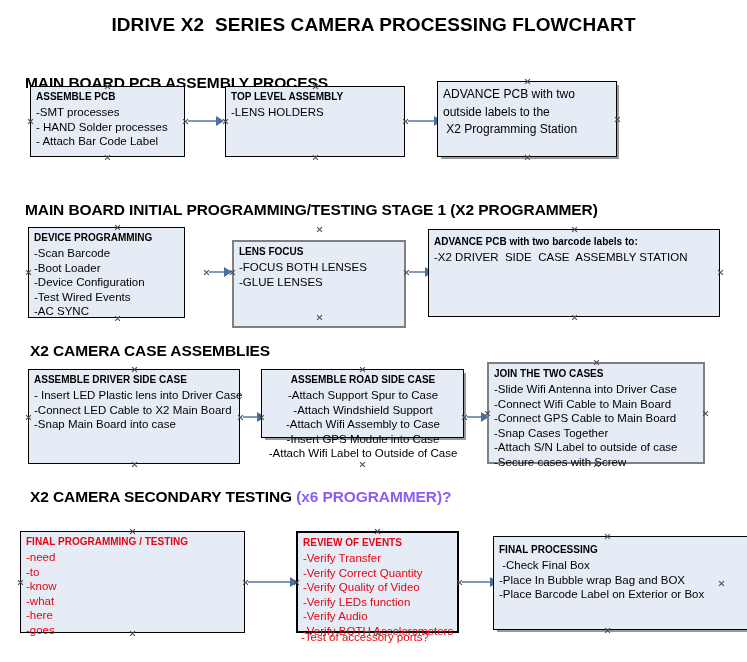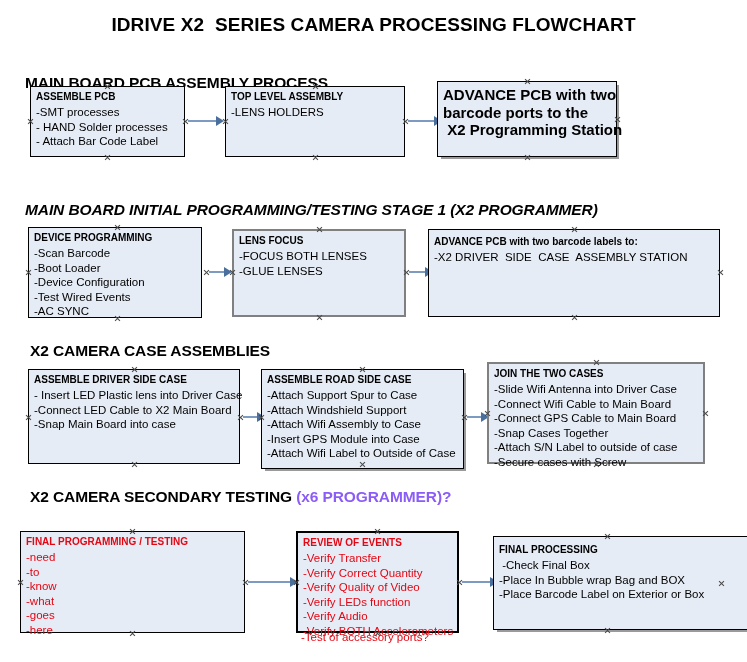--- a/index.html
+++ b/index.html
@@ -63,22 +63,22 @@
     line-height: 15px;
     white-space: pre;
     margin-bottom: 1px;
   }
   .fbox .bline {
     font-size: 11.5px;
     line-height: 14.5px;
     white-space: pre;
   }
   .fbox.bold-body .bline {
-    font-weight: bold;
-    font-size: 15px;
+    font-weight: normal;
+    font-size: 12px;
     line-height: 17.5px;
   }
   .fbox.red .btitle { color: #e30613; }
   .fbox.red .bline { color: #e30613; }
   .fbox.red { border-color: #000; }
 
   
   .overflow-line {
     font-size: 11.5px;
     line-height: 14.5px;
@@ -150,46 +150,46 @@
   <div class="handle" style="left:225px; top:121px;"></div>
   <div class="handle" style="left:315px; top:86px;"></div>
   <div class="handle" style="left:315px; top:157px;"></div>
   <div class="handle" style="left:405px; top:121px;"></div>
 
   <div class="arrow-line" style="left:408px; top:120px; width:28px;"></div>
   <div class="arrow-head" style="left:434px; top:116px;"></div>
 
   <div class="abs fbox bold-body shadow" style="left:437px; top:81px; width:180px; height:76px; padding-top:4px;">
     <div class="bline">ADVANCE PCB with two</div>
-    <div class="bline">barcode ports to the</div>
+    <div class="bline">outside labels to the</div>
     <div class="bline"> X2 Programming Station</div>
   </div>
   <div class="handle" style="left:527px; top:81px;"></div>
   <div class="handle" style="left:527px; top:157px;"></div>
   <div class="handle" style="left:617px; top:119px;"></div>
 
-  <div class="abs section-head" style="left:25px; top:201px;font-style:italic;"><span>MAIN BOARD INITIAL PROGRAMMING/TESTING STAGE 1 (X2 PROGRAMMER)</span></div>
-
-  <div class="abs fbox" style="left:28px; top:227px; width:174px; height:91px;">
+  <div class="abs section-head" style="left:25px; top:201px;"><span>MAIN BOARD INITIAL PROGRAMMING/TESTING STAGE 1 (X2 PROGRAMMER)</span></div>
+
+  <div class="abs fbox" style="left:28px; top:227px; width:157px; height:91px;">
     <div class="btitle">DEVICE PROGRAMMING</div>
     <div class="bline">-Scan Barcode</div>
     <div class="bline">-Boot Loader</div>
     <div class="bline">-Device Configuration</div>
     <div class="bline">-Test Wired Events</div>
     <div class="bline">-AC SYNC</div>
   </div>
   <div class="handle" style="left:28px;  top:272px;"></div>
   <div class="handle" style="left:117px; top:227px;"></div>
   <div class="handle" style="left:117px; top:318px;"></div>
   <div class="handle" style="left:206px; top:272px;"></div>
 
   <div class="arrow-line" style="left:209px; top:271px; width:17px;"></div>
   <div class="arrow-head" style="left:224px; top:267px;"></div>
 
-  <div class="abs fbox gray" style="left:232px; top:229px; width:174px; height:88px;">
+  <div class="abs fbox gray" style="left:232px; top:240px; width:174px; height:88px;">
     <div class="btitle">LENS FOCUS</div>
     <div class="bline">-FOCUS BOTH LENSES</div>
     <div class="bline">-GLUE LENSES</div>
   </div>
   <div class="handle" style="left:232px; top:272px;"></div>
   <div class="handle" style="left:319px; top:229px;"></div>
   <div class="handle" style="left:319px; top:317px;"></div>
   <div class="handle" style="left:406px; top:272px;"></div>
 
   <div class="arrow-line" style="left:409px; top:271px; width:18px;"></div>
@@ -212,21 +212,21 @@
     <div class="bline">-Snap Main Board into case</div>
   </div>
   <div class="handle" style="left:28px;  top:417px;"></div>
   <div class="handle" style="left:134px; top:369px;"></div>
   <div class="handle" style="left:134px; top:464px;"></div>
   <div class="handle" style="left:240px; top:417px;"></div>
 
   <div class="arrow-line" style="left:243px; top:416px; width:16px;"></div>
   <div class="arrow-head" style="left:257px; top:412px;"></div>
 
-  <div class="abs fbox shadow" style="left:261px; top:369px; width:203px; height:100px;">
+  <div class="abs fbox shadow" style="left:261px; top:369px; width:203px; height:69px;text-align:center;">
     <div class="btitle">ASSEMBLE ROAD SIDE CASE</div>
     <div class="bline">-Attach Support Spur to Case</div>
     <div class="bline">-Attach Windshield Support</div>
     <div class="bline">-Attach Wifi Assembly to Case</div>
     <div class="bline">-Insert GPS Module into Case</div>
     <div class="bline">-Attach Wifi Label to Outside of Case</div>
   </div>
   <div class="handle" style="left:261px; top:417px;"></div>
   <div class="handle" style="left:362px; top:369px;"></div>
   <div class="handle" style="left:362px; top:464px;"></div>
@@ -250,22 +250,22 @@
   <div class="handle" style="left:705px; top:413px;"></div>
 
   <div class="abs section-head" style="left:30px; top:488px;"><span>X2 CAMERA SECONDARY TESTING </span><span class="red">(x6 PROGRAMMER)?</span></div>
 
   <div class="abs fbox red" style="left:20px; top:531px; width:225px; height:102px;">
     <div class="btitle">FINAL PROGRAMMING / TESTING</div>
     <div class="bline">-need</div>
     <div class="bline">-to</div>
     <div class="bline">-know</div>
     <div class="bline">-what</div>
+    <div class="bline">-here</div>
     <div class="bline">-goes</div>
-    <div class="bline">-here</div>
   </div>
   <div class="handle" style="left:20px;  top:582px;"></div>
   <div class="handle" style="left:132px; top:531px;"></div>
   <div class="handle" style="left:132px; top:633px;"></div>
   <div class="handle" style="left:245px; top:582px;"></div>
 
   <div class="arrow-line" style="left:248px; top:581px; width:44px;"></div>
   <div class="arrow-head" style="left:290px; top:577px;"></div>
 
   <div class="abs fbox red gray" style="left:296px; top:531px; width:163px; height:102px;">

